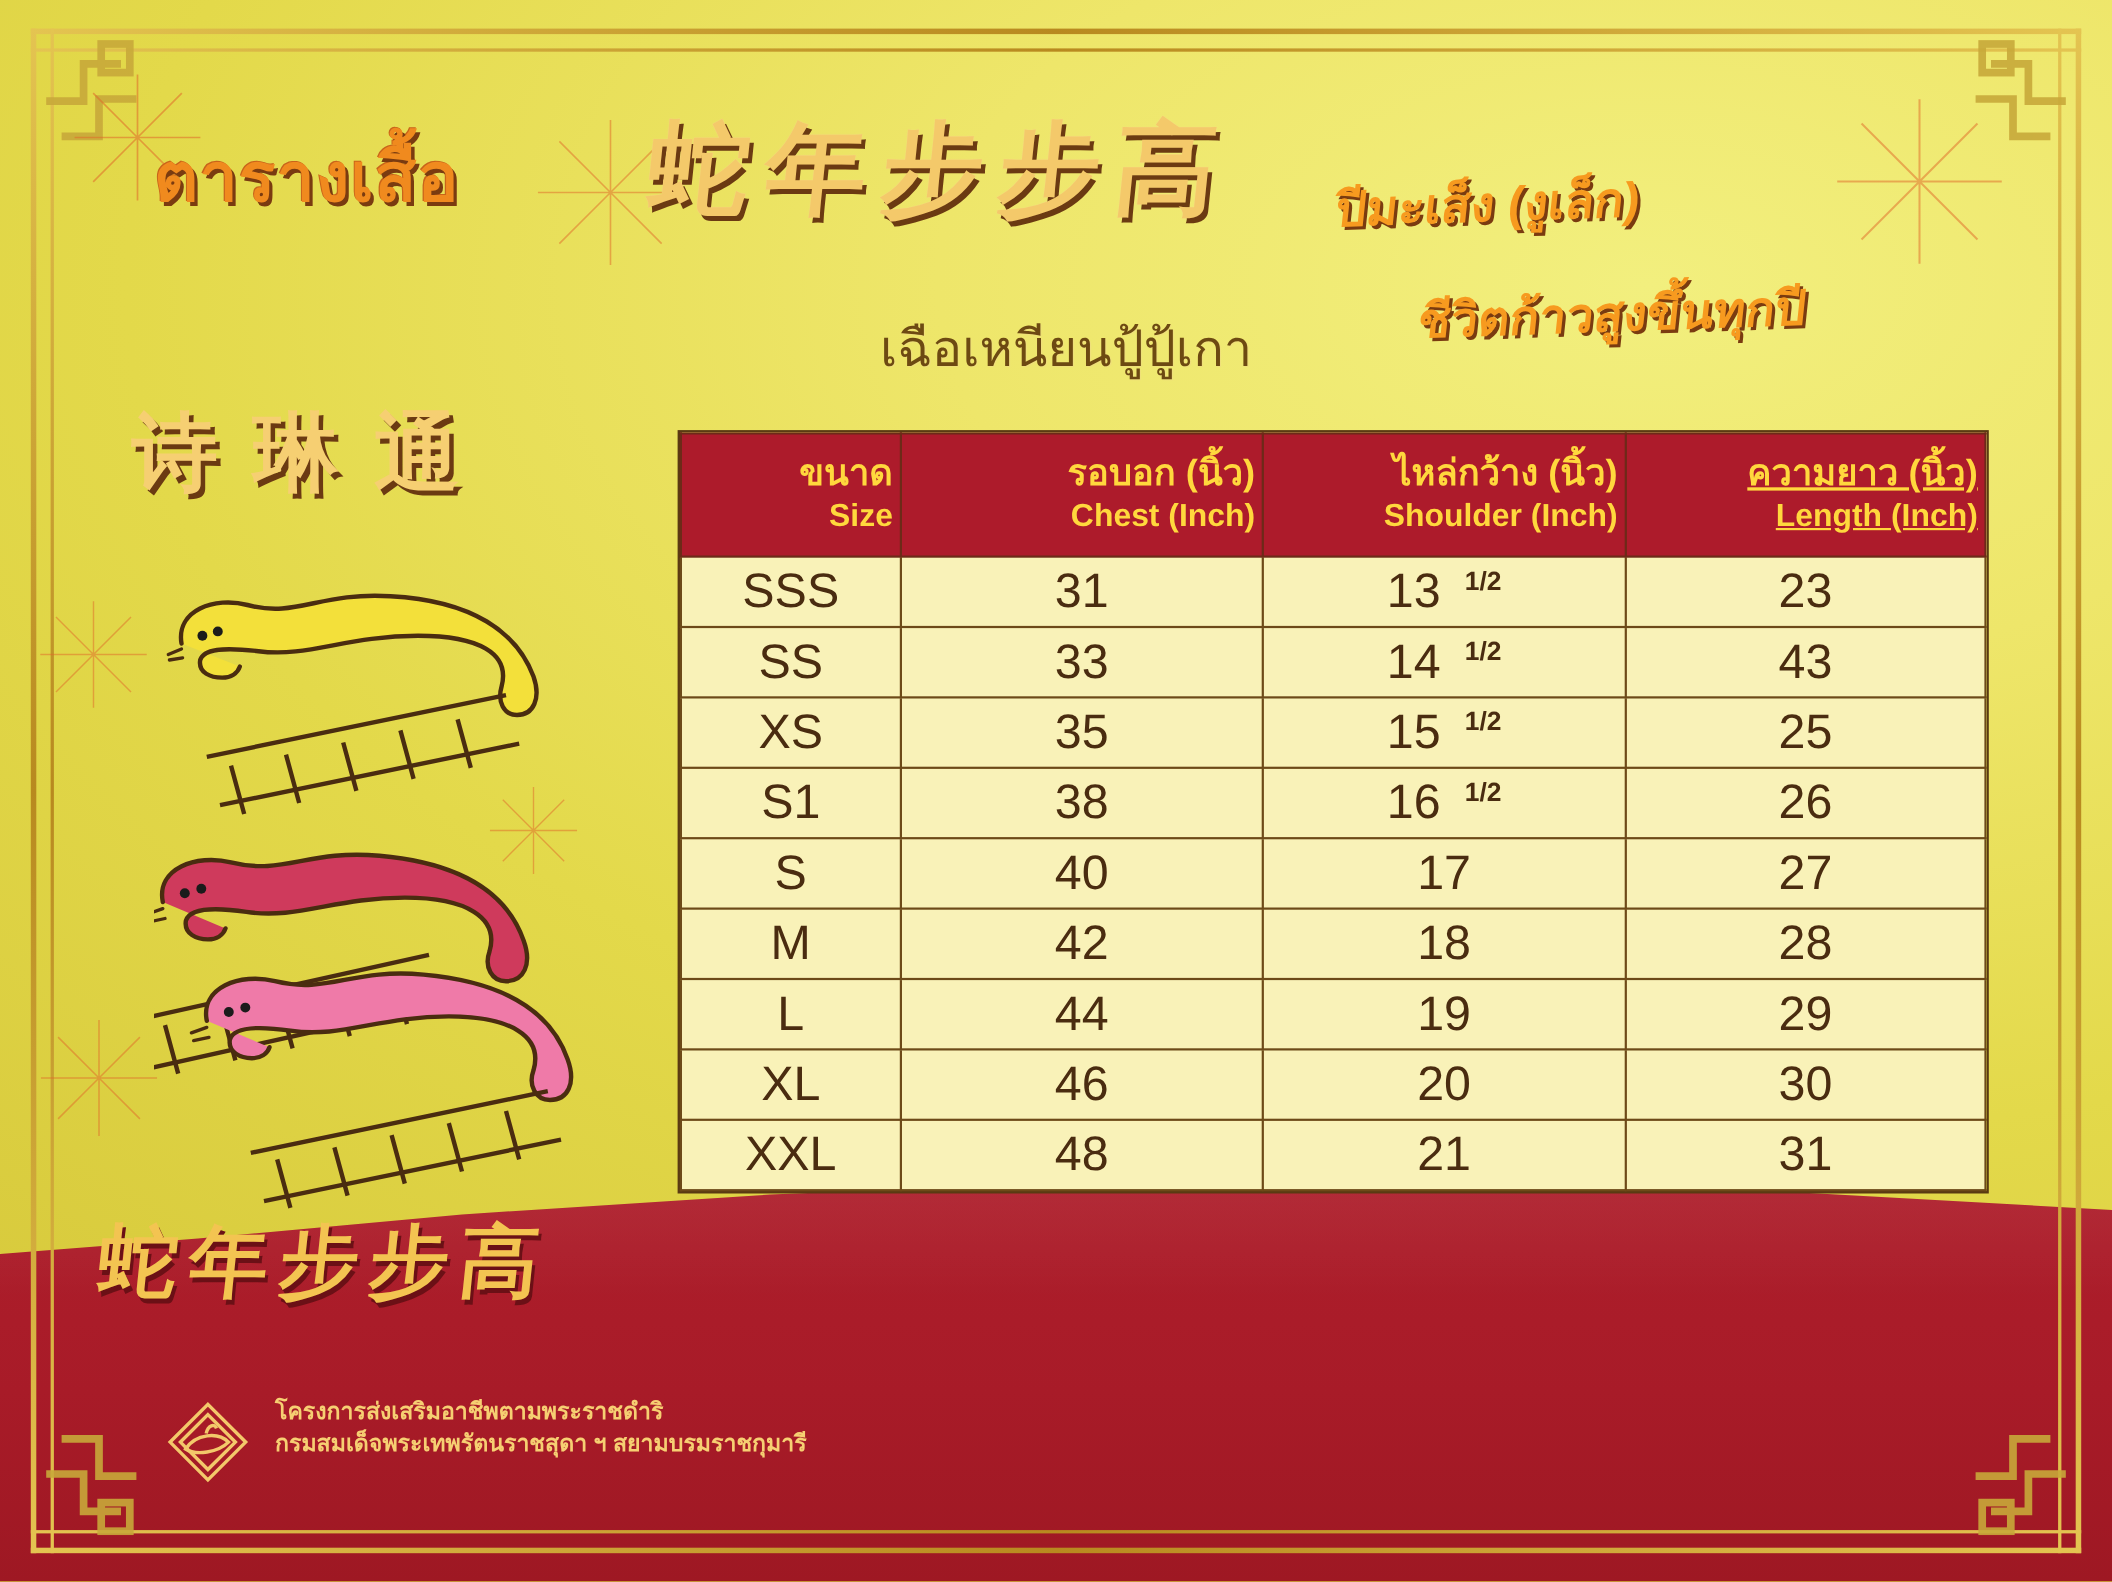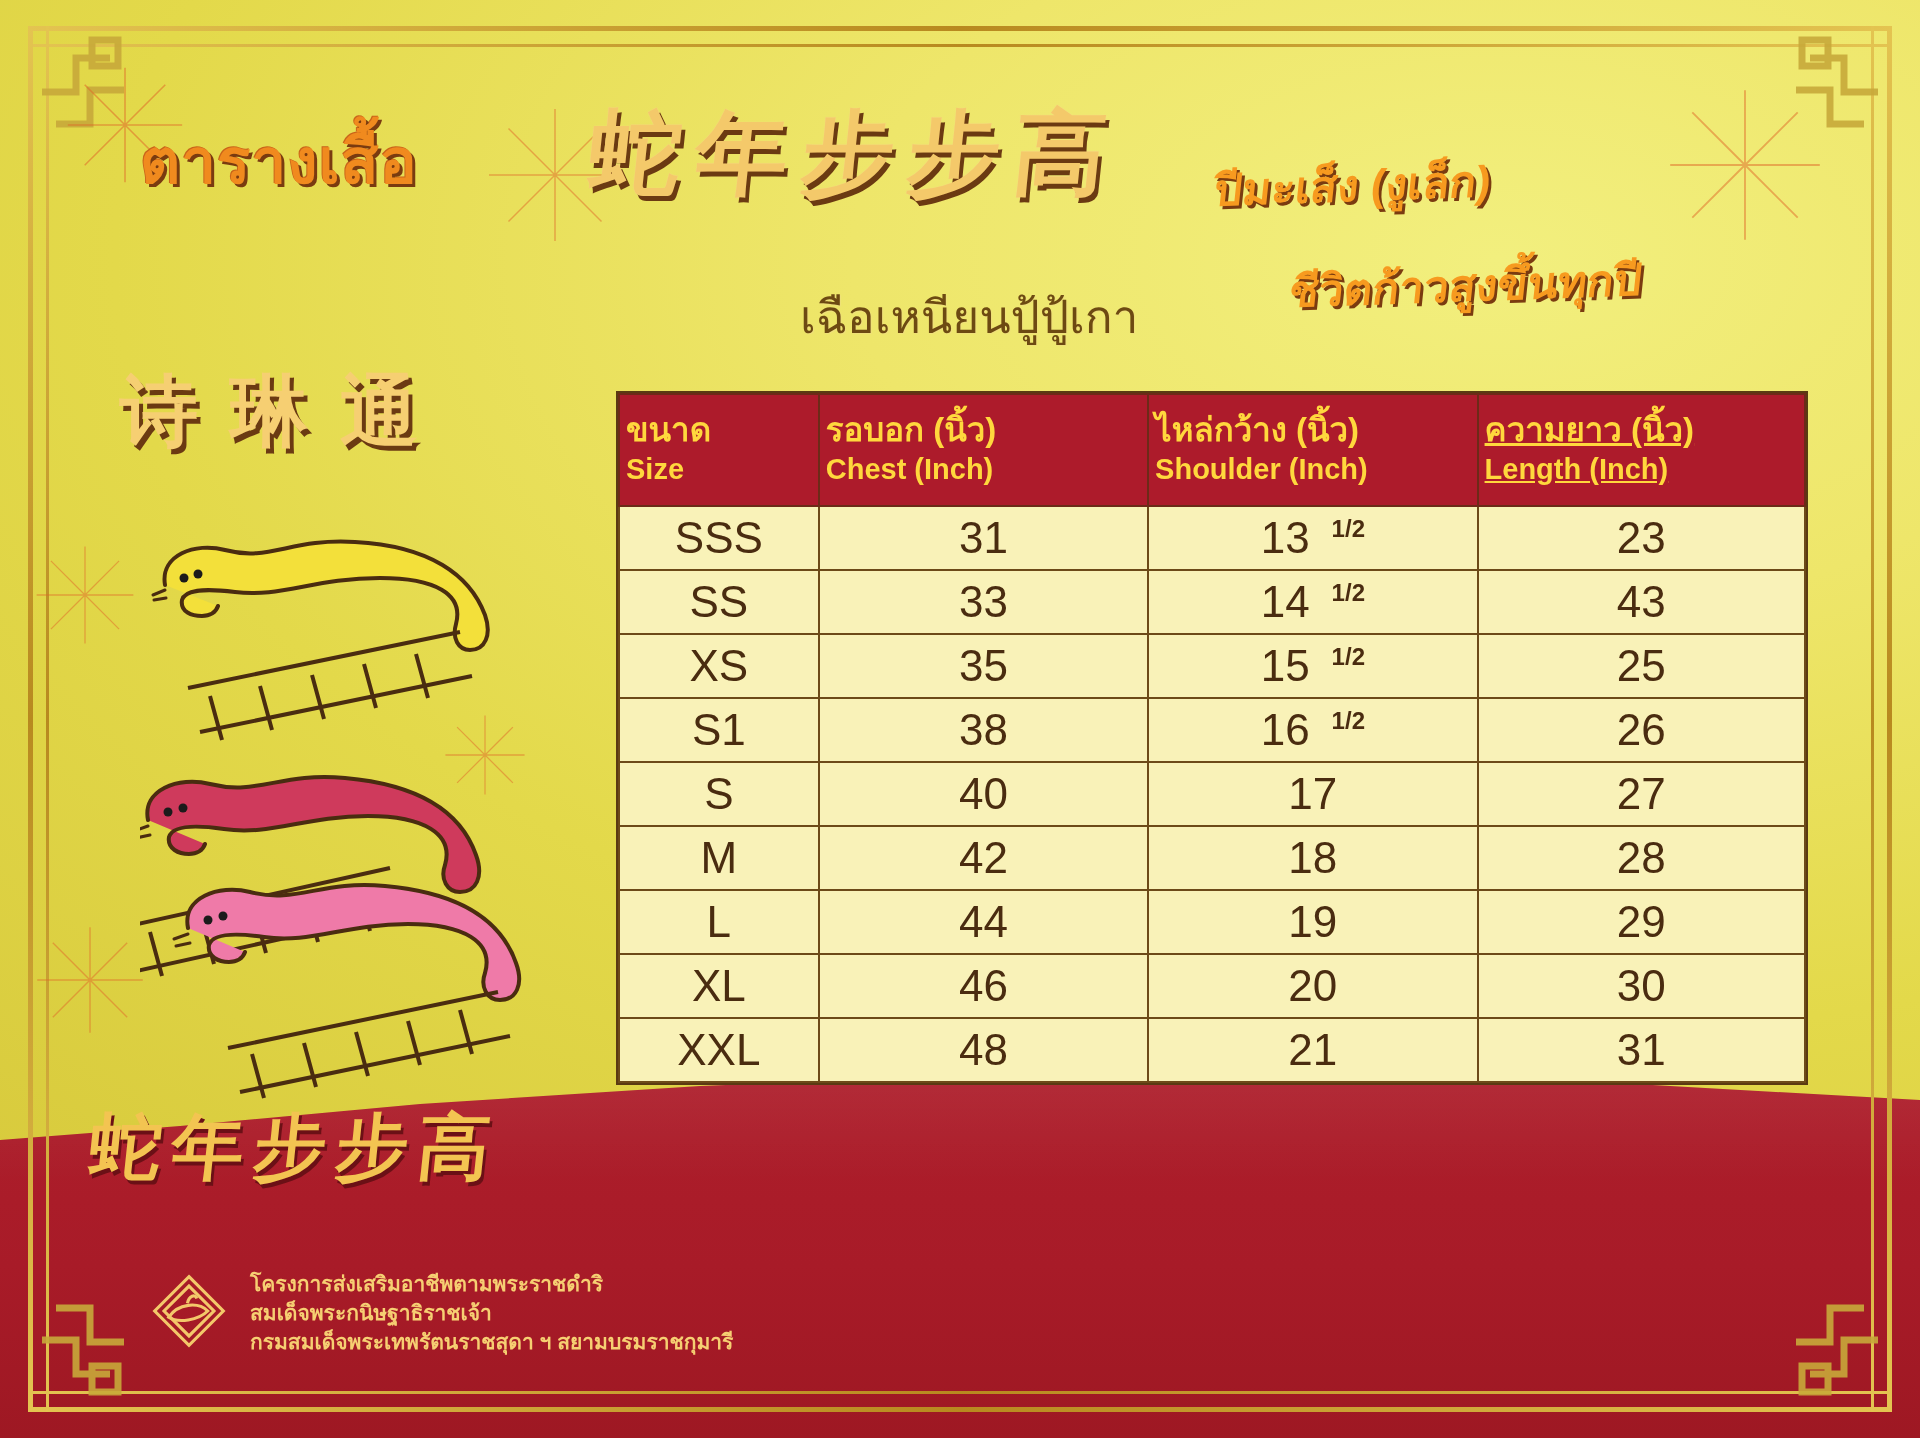--- a/index.html
+++ b/index.html
@@ -95,21 +95,21 @@
   #sizetable{
     position:absolute; left:618px; top:393px; width:1188px;
     border-collapse:collapse;
     box-shadow:0 0 0 2px #5a3a12;
   }
   #sizetable th{
     background:#ad1b2b; color:#ffd83d;
     border:2px solid #6d2a18;
     padding:14px 6px 18px 6px;
     font-size:33px; line-height:1.26; font-weight:bold;
-    text-align:left;
+    text-align:right;
   }
   #sizetable th .en{ display:block; font-size:29px; }
   #sizetable td{
     background:#f9f2b8; color:#4a2c10;
     border:2px solid #6d4a18;
     height:64px; text-align:center;
     font-size:44px; font-weight:500;
   }
   #sizetable td.size{ font-size:44px; }
   #sizetable td sup{ font-size:24px; vertical-align:super; margin-left:22px; font-weight:600;}
@@ -246,21 +246,20 @@
   <svg class="credit-logo" viewBox="0 0 100 100">
     <g fill="none" stroke="#f3c86a" stroke-width="4">
       <path d="M50 6 L94 50 L50 94 L6 50 Z"></path>
       <path d="M50 18 L82 50 L50 82 L18 50 Z"></path>
       <path d="M24 58 C36 40 62 38 74 50 C62 62 36 66 24 58 Z"></path>
       <path d="M48 40 C50 30 58 28 60 34"></path>
     </g>
   </svg>
   <div class="credit">
     <div>โครงการส่งเสริมอาชีพตามพระราชดำริ</div>
-    <div>สมเด็จพระกนิษฐาธิราชเจ้า</div>
     <div>กรมสมเด็จพระเทพรัตนราชสุดา ฯ สยามบรมราชกุมารี</div>
   </div>
 
   <table id="sizetable">
     <thead>
       <tr>
         <th class="col-size">
           <span>ขนาด</span>
           <span class="en">Size</span>
         </th>

